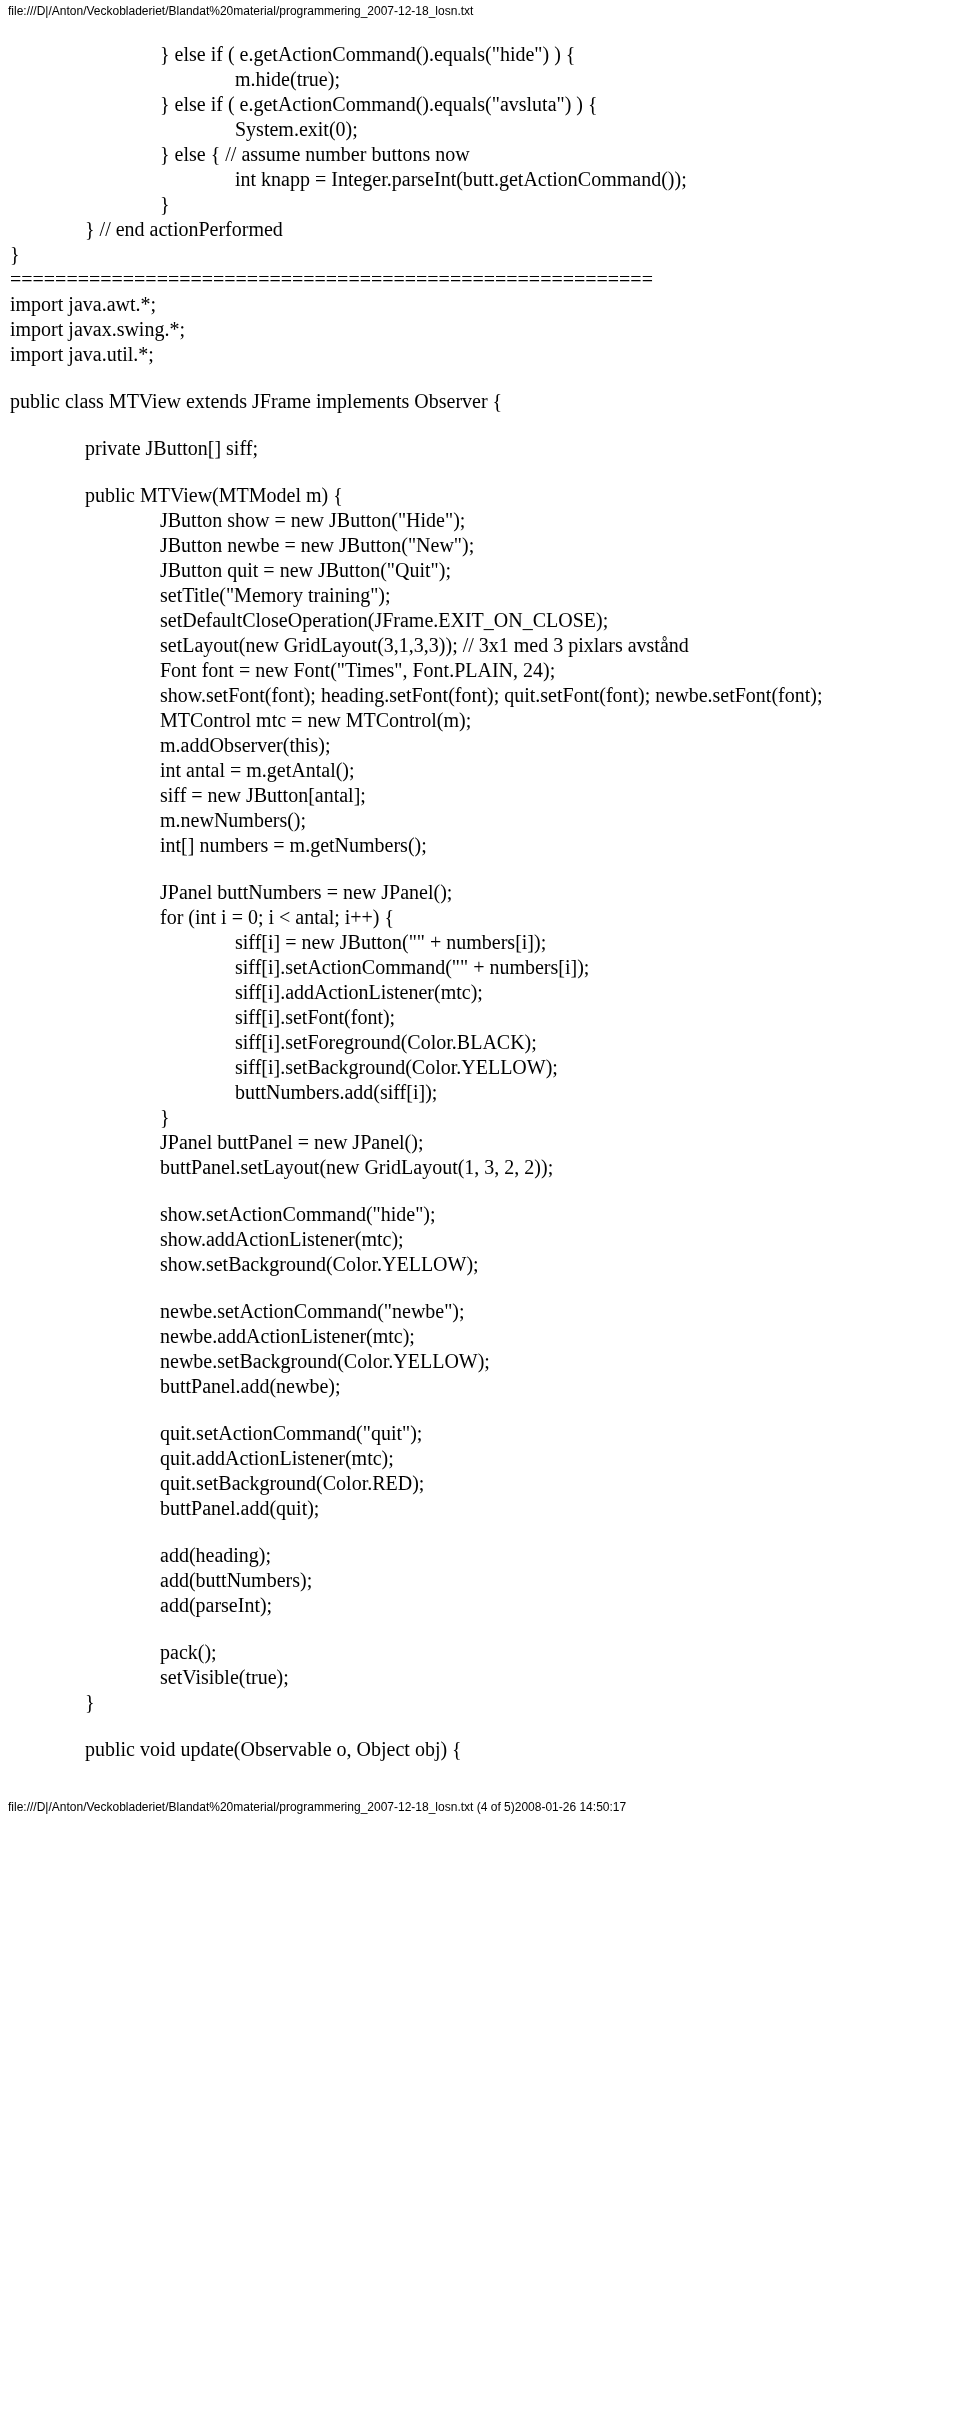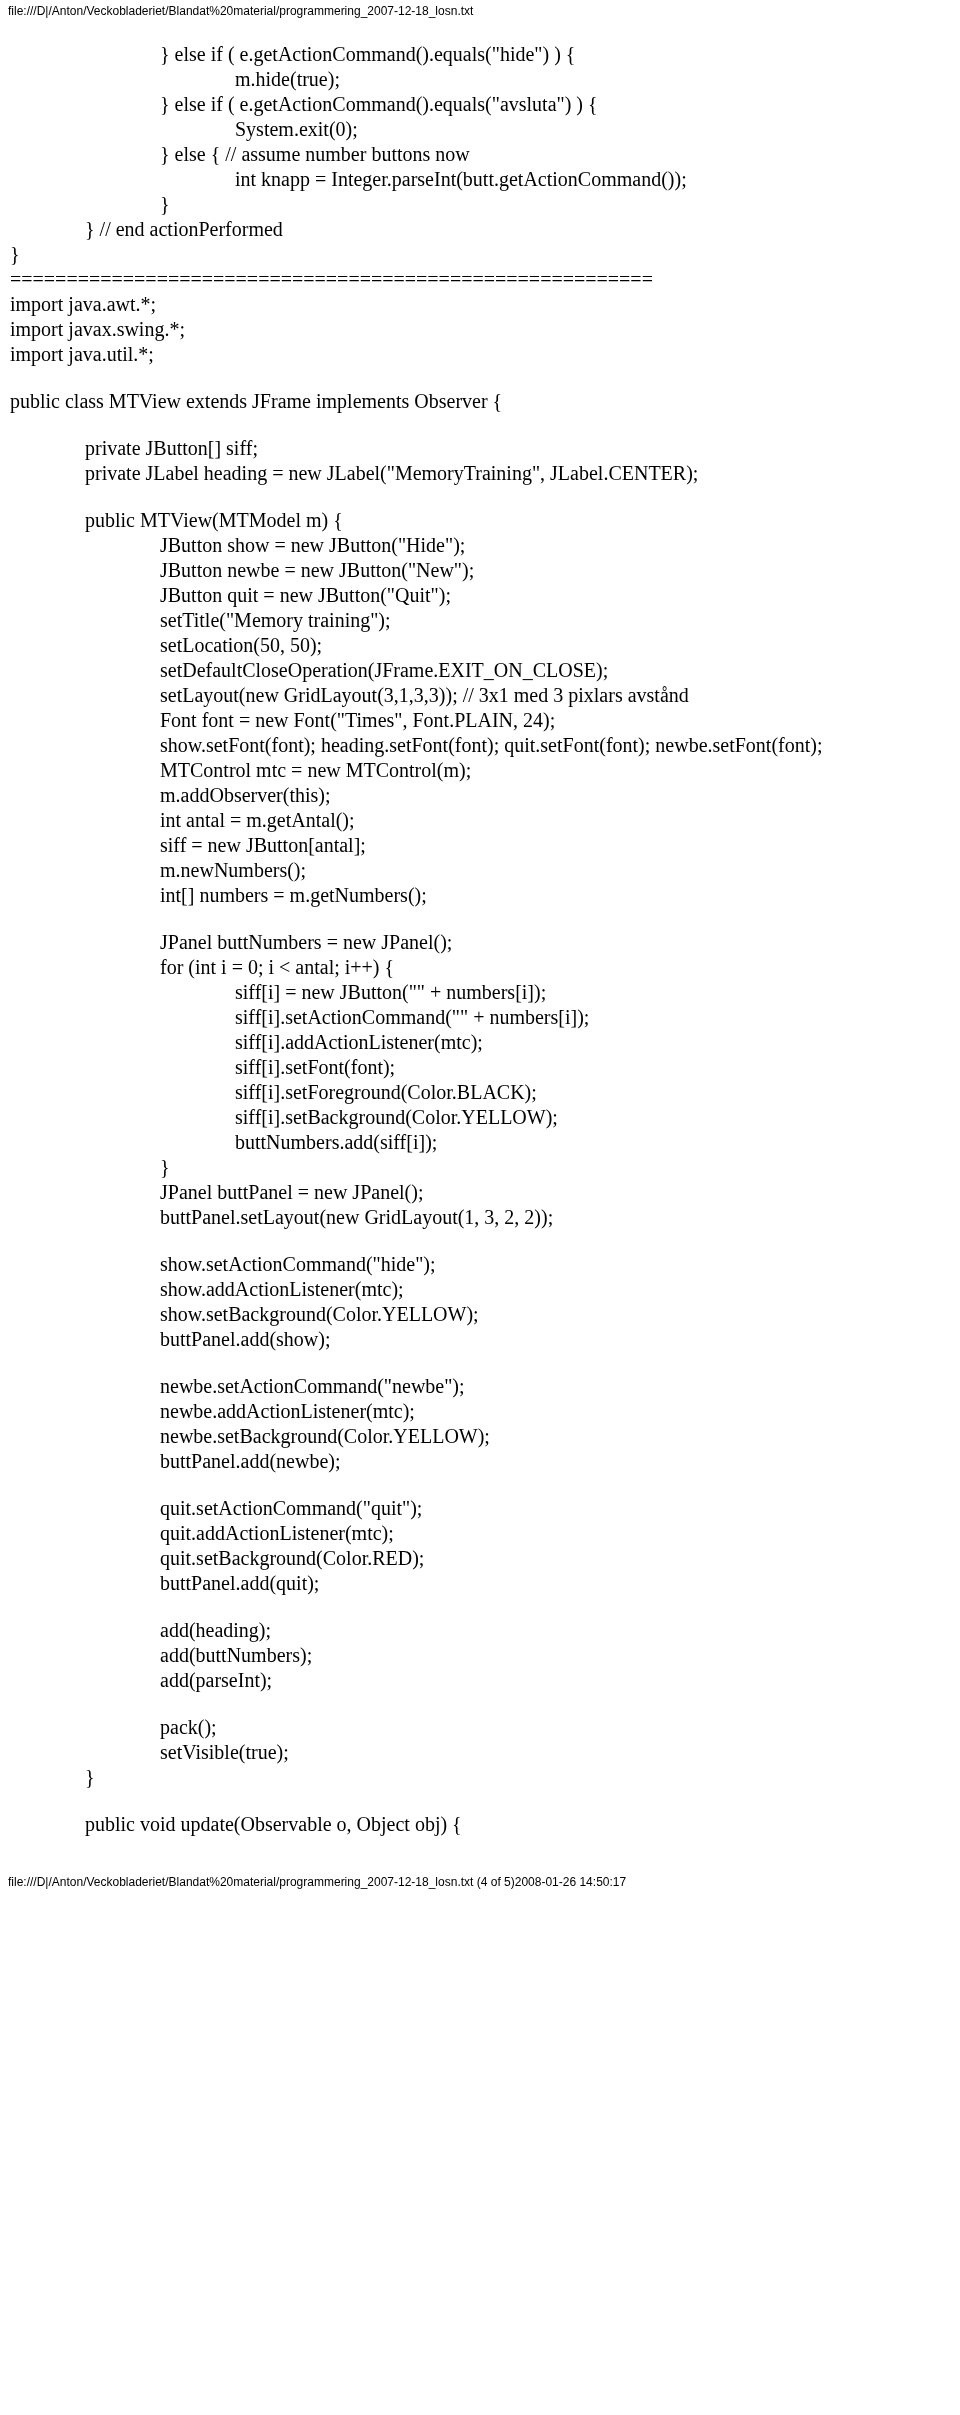--- a/index.html
+++ b/index.html
@@ -50,28 +50,26 @@
   <div class="ind1">} // end actionPerformed</div>
   <div class="noindent">}</div>
   <div class="noindent">=========================================================</div>
   <div class="noindent">import java.awt.*;</div>
   <div class="noindent">import javax.swing.*;</div>
   <div class="noindent">import java.util.*;</div>
   <div class="spacer"></div>
   <div class="noindent">public class MTView extends JFrame implements Observer {</div>
   <div class="spacer"></div>
   <div class="ind1">private JButton[] siff;</div>
-  <div class="ind1">private JLabel  heading = new JLabel("MemoryTraining", JLabel.CENTER);</div>
   <div class="spacer"></div>
   <div class="ind1">public MTView(MTModel m) {</div>
   <div class="ind2">JButton show = new JButton("Hide");</div>
   <div class="ind2">JButton newbe = new JButton("New");</div>
   <div class="ind2">JButton quit = new JButton("Quit");</div>
   <div class="ind2">setTitle("Memory training");</div>
-  <div class="ind2">setLocation(50, 50);</div>
   <div class="ind2">setDefaultCloseOperation(JFrame.EXIT_ON_CLOSE);</div>
   <div class="ind2">setLayout(new GridLayout(3,1,3,3)); // 3x1 med 3 pixlars avstånd</div>
   <div class="ind2">Font font = new Font("Times", Font.PLAIN, 24);</div>
   <div class="ind2">show.setFont(font); heading.setFont(font); quit.setFont(font); newbe.setFont(font);</div>
   <div class="ind2">MTControl mtc = new MTControl(m);</div>
   <div class="ind2">m.addObserver(this);</div>
   <div class="ind2">int antal = m.getAntal();</div>
   <div class="ind2">siff = new JButton[antal];</div>
   <div class="ind2">m.newNumbers();</div>
   <div class="ind2">int[] numbers = m.getNumbers();</div>
@@ -85,21 +83,20 @@
   <div class="ind3">siff[i].setForeground(Color.BLACK);</div>
   <div class="ind3">siff[i].setBackground(Color.YELLOW);</div>
   <div class="ind3">buttNumbers.add(siff[i]);</div>
   <div class="ind2">}</div>
   <div class="ind2">JPanel buttPanel = new JPanel();</div>
   <div class="ind2">buttPanel.setLayout(new GridLayout(1, 3, 2, 2));</div>
   <div class="spacer"></div>
   <div class="ind2">show.setActionCommand("hide");</div>
   <div class="ind2">show.addActionListener(mtc);</div>
   <div class="ind2">show.setBackground(Color.YELLOW);</div>
-  <div class="ind2">buttPanel.add(show);</div>
   <div class="spacer"></div>
   <div class="ind2">newbe.setActionCommand("newbe");</div>
   <div class="ind2">newbe.addActionListener(mtc);</div>
   <div class="ind2">newbe.setBackground(Color.YELLOW);</div>
   <div class="ind2">buttPanel.add(newbe);</div>
   <div class="spacer"></div>
   <div class="ind2">quit.setActionCommand("quit");</div>
   <div class="ind2">quit.addActionListener(mtc);</div>
   <div class="ind2">quit.setBackground(Color.RED);</div>
   <div class="ind2">buttPanel.add(quit);</div>

